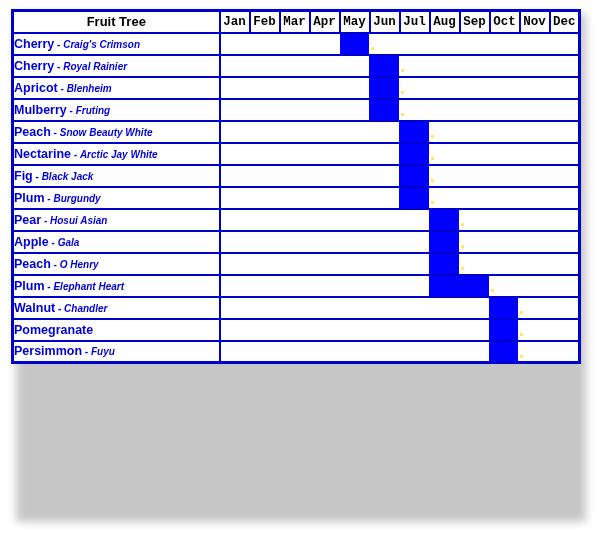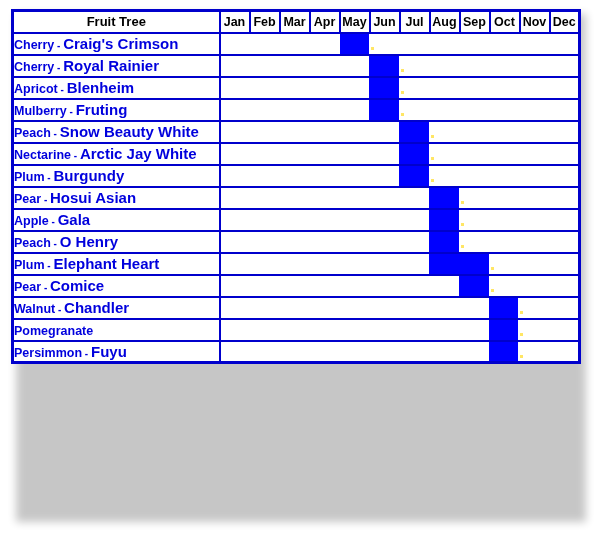--- a/index.html
+++ b/index.html
@@ -53,36 +53,37 @@
     font-size: 13px;
     text-align: center;
     font-family: "Liberation Sans", sans-serif;
     height: 21px;
   }
   th.month-head {
     color: #000000;
     font-weight: bold;
     font-size: 12.5px;
     text-align: center;
-    font-family: Liberation Sans, sans-serif;
+    font-family: Liberation Mono, monospace;
     height: 21px;
     width: 30px;
   }
   td.name-cell {
     color: #0000dd;
     font-weight: bold;
     font-size: 12.5px;
     text-align: left;
     padding-left: 5px;
     white-space: nowrap;
     overflow: hidden;
   }
   td.name-cell .variety {
+    font-style: italic;
     font-weight: bold;
-    font-size: 15px;
+    font-size: 10px;
   }
   td.name-cell .dash {
     font-style: normal;
     font-weight: bold;
     font-size: 10px;
   }
   
   td.months-cell {
     padding: 0;
     position: relative;
@@ -248,20 +249,40 @@
               <div class="slot"></div>
               <div class="slot"></div>
               <div class="slot"></div>
               <div class="slot"></div>
               <div class="slot"></div>
             </div>
             <div class="speck" style="left: 58.3333%; margin-left: 2px; top: 13px;"></div>
           </td>
         </tr>
         <tr>
+          <td class="name-cell"><span>Fig</span><span class="dash"> - </span><span class="variety">Black Jack</span></td>
+          <td class="months-cell" colspan="12">
+            <div class="track">
+              <div class="slot"></div>
+              <div class="slot"></div>
+              <div class="slot"></div>
+              <div class="slot"></div>
+              <div class="slot"></div>
+              <div class="slot"></div>
+              <div class="slot on"></div>
+              <div class="slot"></div>
+              <div class="slot"></div>
+              <div class="slot"></div>
+              <div class="slot"></div>
+              <div class="slot"></div>
+            </div>
+            <div class="speck" style="left: 58.3333%; margin-left: 2px; top: 13px;"></div>
+          </td>
+        </tr>
+        <tr>
           <td class="name-cell"><span>Plum</span><span class="dash"> - </span><span class="variety">Burgundy</span></td>
           <td class="months-cell" colspan="12">
             <div class="track">
               <div class="slot"></div>
               <div class="slot"></div>
               <div class="slot"></div>
               <div class="slot"></div>
               <div class="slot"></div>
               <div class="slot"></div>
               <div class="slot on"></div>
@@ -339,40 +360,20 @@
           <td class="months-cell" colspan="12">
             <div class="track">
               <div class="slot"></div>
               <div class="slot"></div>
               <div class="slot"></div>
               <div class="slot"></div>
               <div class="slot"></div>
               <div class="slot"></div>
               <div class="slot"></div>
               <div class="slot on"></div>
-              <div class="slot on"></div>
-              <div class="slot"></div>
-              <div class="slot"></div>
-              <div class="slot"></div>
-            </div>
-            <div class="speck" style="left: 75%; margin-left: 2px; top: 13px;"></div>
-          </td>
-        </tr>
-        <tr>
-          <td class="name-cell"><span>Pear</span><span class="dash"> - </span><span class="variety">Comice</span></td>
-          <td class="months-cell" colspan="12">
-            <div class="track">
-              <div class="slot"></div>
-              <div class="slot"></div>
-              <div class="slot"></div>
-              <div class="slot"></div>
-              <div class="slot"></div>
-              <div class="slot"></div>
-              <div class="slot"></div>
-              <div class="slot"></div>
               <div class="slot on"></div>
               <div class="slot"></div>
               <div class="slot"></div>
               <div class="slot"></div>
             </div>
             <div class="speck" style="left: 75%; margin-left: 2px; top: 13px;"></div>
           </td>
         </tr>
         <tr>
           <td class="name-cell"><span>Walnut</span><span class="dash"> - </span><span class="variety">Chandler</span></td>

